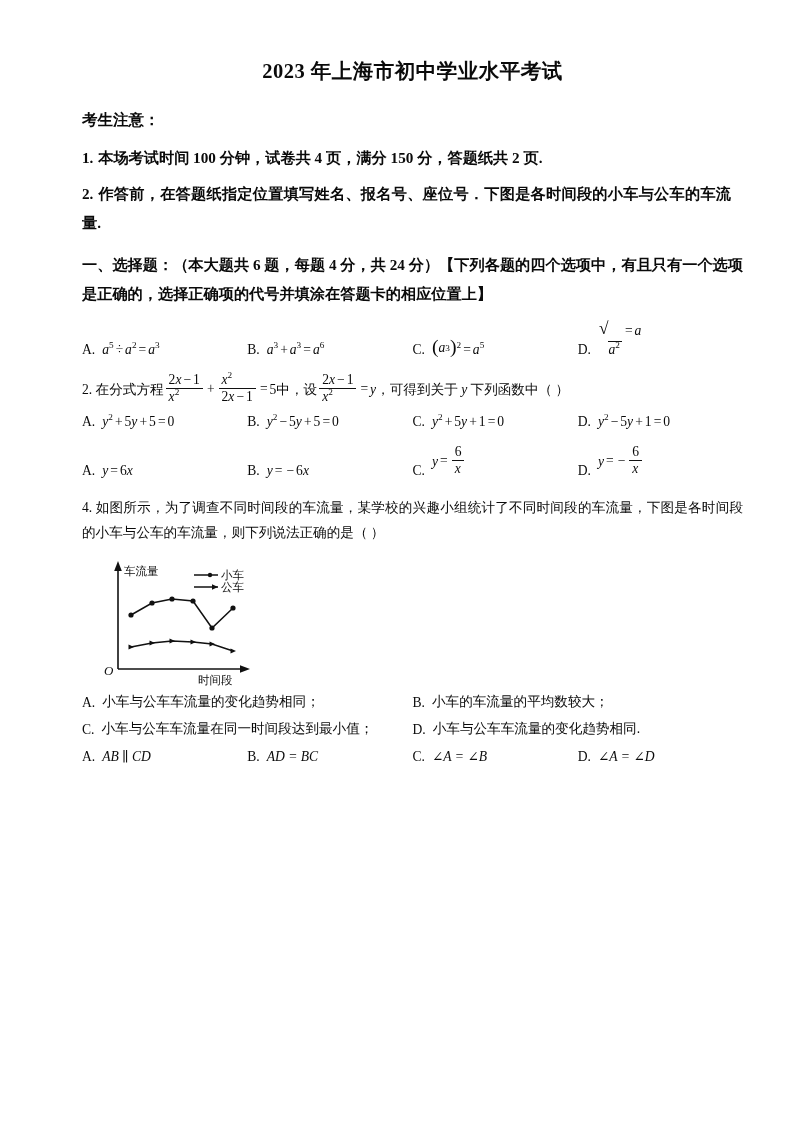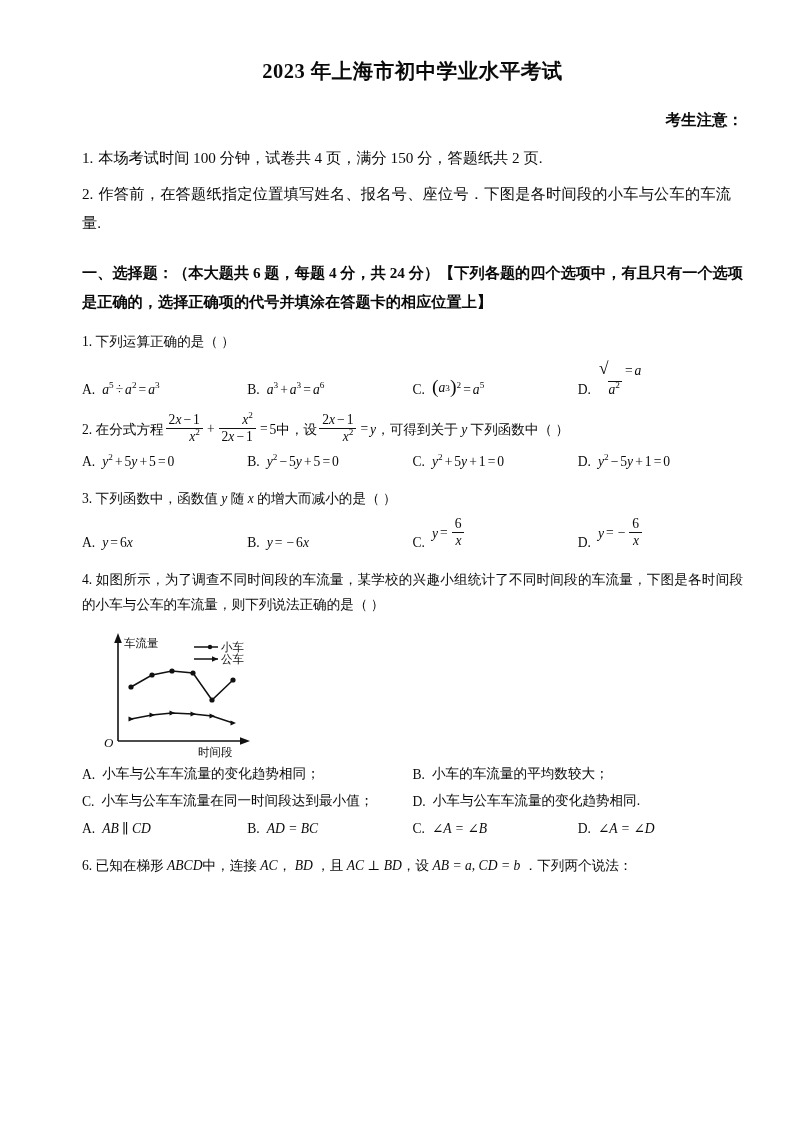--- a/index.html
+++ b/index.html
@@ -36,40 +36,39 @@
     font-weight: bold;
     letter-spacing: 0.5px;
     margin: 0 0 24px 0;
     line-height: 1.3;
   }
 
   
   .notice-head {
     font-size: 15.5px;
     font-weight: bold;
-    margin: 0 0 13px 12px;
+    margin: 0 0 13px 0;
     line-height: 1.4;
-    text-align: right;
   }
   .notice-item {
     font-size: 15.2px;
-    font-weight: normal;
+    font-weight: bold;
     line-height: 1.92;
     margin: 0 12px 6px 0;
     text-align: justify;
     text-justify: inter-ideograph;
   }
   .notice-item .num { margin-right: 1px; }
 
   
   .section-head {
     font-size: 15.2px;
     font-weight: bold;
     line-height: 1.9;
-    margin: 22px 0 12px 0;
+    margin: 14px 0 12px 0;
     text-align: justify;
     text-justify: inter-ideograph;
   }
 
   
   .question {
     font-size: 13.6px;
     line-height: 1.85;
     margin: 0 0 4px 0;
     text-align: justify;
@@ -95,21 +94,21 @@
   
   .mi { font-family: "Liberation Serif", "DejaVu Serif", serif; font-style: italic; }
   .mn { font-style: normal; }
   .op { margin: 0 2px; font-style: normal; }
   sup.en { font-size: 0.68em; vertical-align: super; font-style: normal; line-height: 0; }
 
   .frac {
     display: inline-flex;
     flex-direction: column;
     vertical-align: middle;
-    text-align: right;
+    text-align: left;
     margin: 0 2px;
     position: relative;
     top: -0.12em;
   }
   .frac > .numr { padding: 0 3px 0px 3px; line-height: 1.15; }
   .frac > .den  { padding: 0px 3px 0 3px; border-top: 1.1px solid #111; line-height: 1.2; }
 
   .sqrt { display: inline-flex; align-items: stretch; margin: 0 1px; }
   .sqrt .radical { font-size: 1.28em; line-height: 1; font-style: normal; margin-right: -1px; position: relative; top: -0.04em;}
   .sqrt .rad-body { border-top: 1.1px solid #111; padding: 0 2px 0 1px; margin-top: 20px; }
@@ -149,24 +148,20 @@
       <span class="num">1.</span>
       <span>本场考试时间 100 分钟，试卷共 4 页，满分 150 分，答题纸共 2 页.</span>
     </div>
     <div class="notice-item">
       <span class="num">2.</span>
       <span>作答前，在答题纸指定位置填写姓名、报名号、座位号．下图是各时间段的小车与公车的车流量.</span>
     </div>
 
     <div class="section-head">一、选择题：（本大题共 6 题，每题 4 分，共 24 分）【下列各题的四个选项中，有且只有一个选项是正确的，选择正确项的代号并填涂在答题卡的相应位置上】</div>
 
-    <div class="question q-stem">
-      <span>1.</span>
-      <span>下列运算正确的是（      ）</span>
-    </div>
     <div class="options cols4">
       <div class="opt">
         <span class="opt-label">A.</span>
         <span class="opt-body"><span class="mi">a</span><sup class="en">5</sup><span class="op">÷</span><span class="mi">a</span><sup class="en">2</sup><span class="op">=</span><span class="mi">a</span><sup class="en">3</sup></span>
       </div>
       <div class="opt">
         <span class="opt-label">B.</span>
         <span class="opt-body"><span class="mi">a</span><sup class="en">3</sup><span class="op">+</span><span class="mi">a</span><sup class="en">3</sup><span class="op">=</span><span class="mi">a</span><sup class="en">6</sup></span>
       </div>
       <div class="opt">
@@ -212,24 +207,20 @@
       <div class="opt">
         <span class="opt-label">C.</span>
         <span class="opt-body"><span class="mi">y</span><sup class="en">2</sup><span class="op">+</span><span class="mn">5</span><span class="mi">y</span><span class="op">+</span><span class="mn">1</span><span class="op">=</span><span class="mn">0</span></span>
       </div>
       <div class="opt">
         <span class="opt-label">D.</span>
         <span class="opt-body"><span class="mi">y</span><sup class="en">2</sup><span class="op">−</span><span class="mn">5</span><span class="mi">y</span><span class="op">+</span><span class="mn">1</span><span class="op">=</span><span class="mn">0</span></span>
       </div>
     </div>
 
-    <div class="question q-stem">
-      <span>3.</span>
-      <span>下列函数中，函数值</span> <span class="mi">y</span> <span>随</span> <span class="mi">x</span> <span>的增大而减小的是（      ）</span>
-    </div>
     <div class="options cols4">
       <div class="opt">
         <span class="opt-label">A.</span>
         <span class="opt-body"><span class="mi">y</span><span class="op">=</span><span class="mn">6</span><span class="mi">x</span></span>
       </div>
       <div class="opt">
         <span class="opt-label">B.</span>
         <span class="opt-body"><span class="mi">y</span><span class="op">=</span><span class="op">−</span><span class="mn">6</span><span class="mi">x</span></span>
       </div>
       <div class="opt">
@@ -334,19 +325,15 @@
       <div class="opt">
         <span class="opt-label">C.</span>
         <span class="opt-body mi">∠A = ∠B</span>
       </div>
       <div class="opt">
         <span class="opt-label">D.</span>
         <span class="opt-body mi">∠A = ∠D</span>
       </div>
     </div>
 
-    <div class="question q-stem">
-      <span>6.</span>
-      <span>已知在梯形</span> <span class="mi">ABCD</span><span>中，连接</span> <span class="mi">AC</span><span>，</span> <span class="mi">BD</span> <span>，且</span> <span class="mi">AC ⊥ BD</span><span>，设</span> <span class="mi">AB = a, CD = b</span> <span>．下列两个说法：</span>
-    </div>
 
   </div>
 </div>
 
 </body></html>

